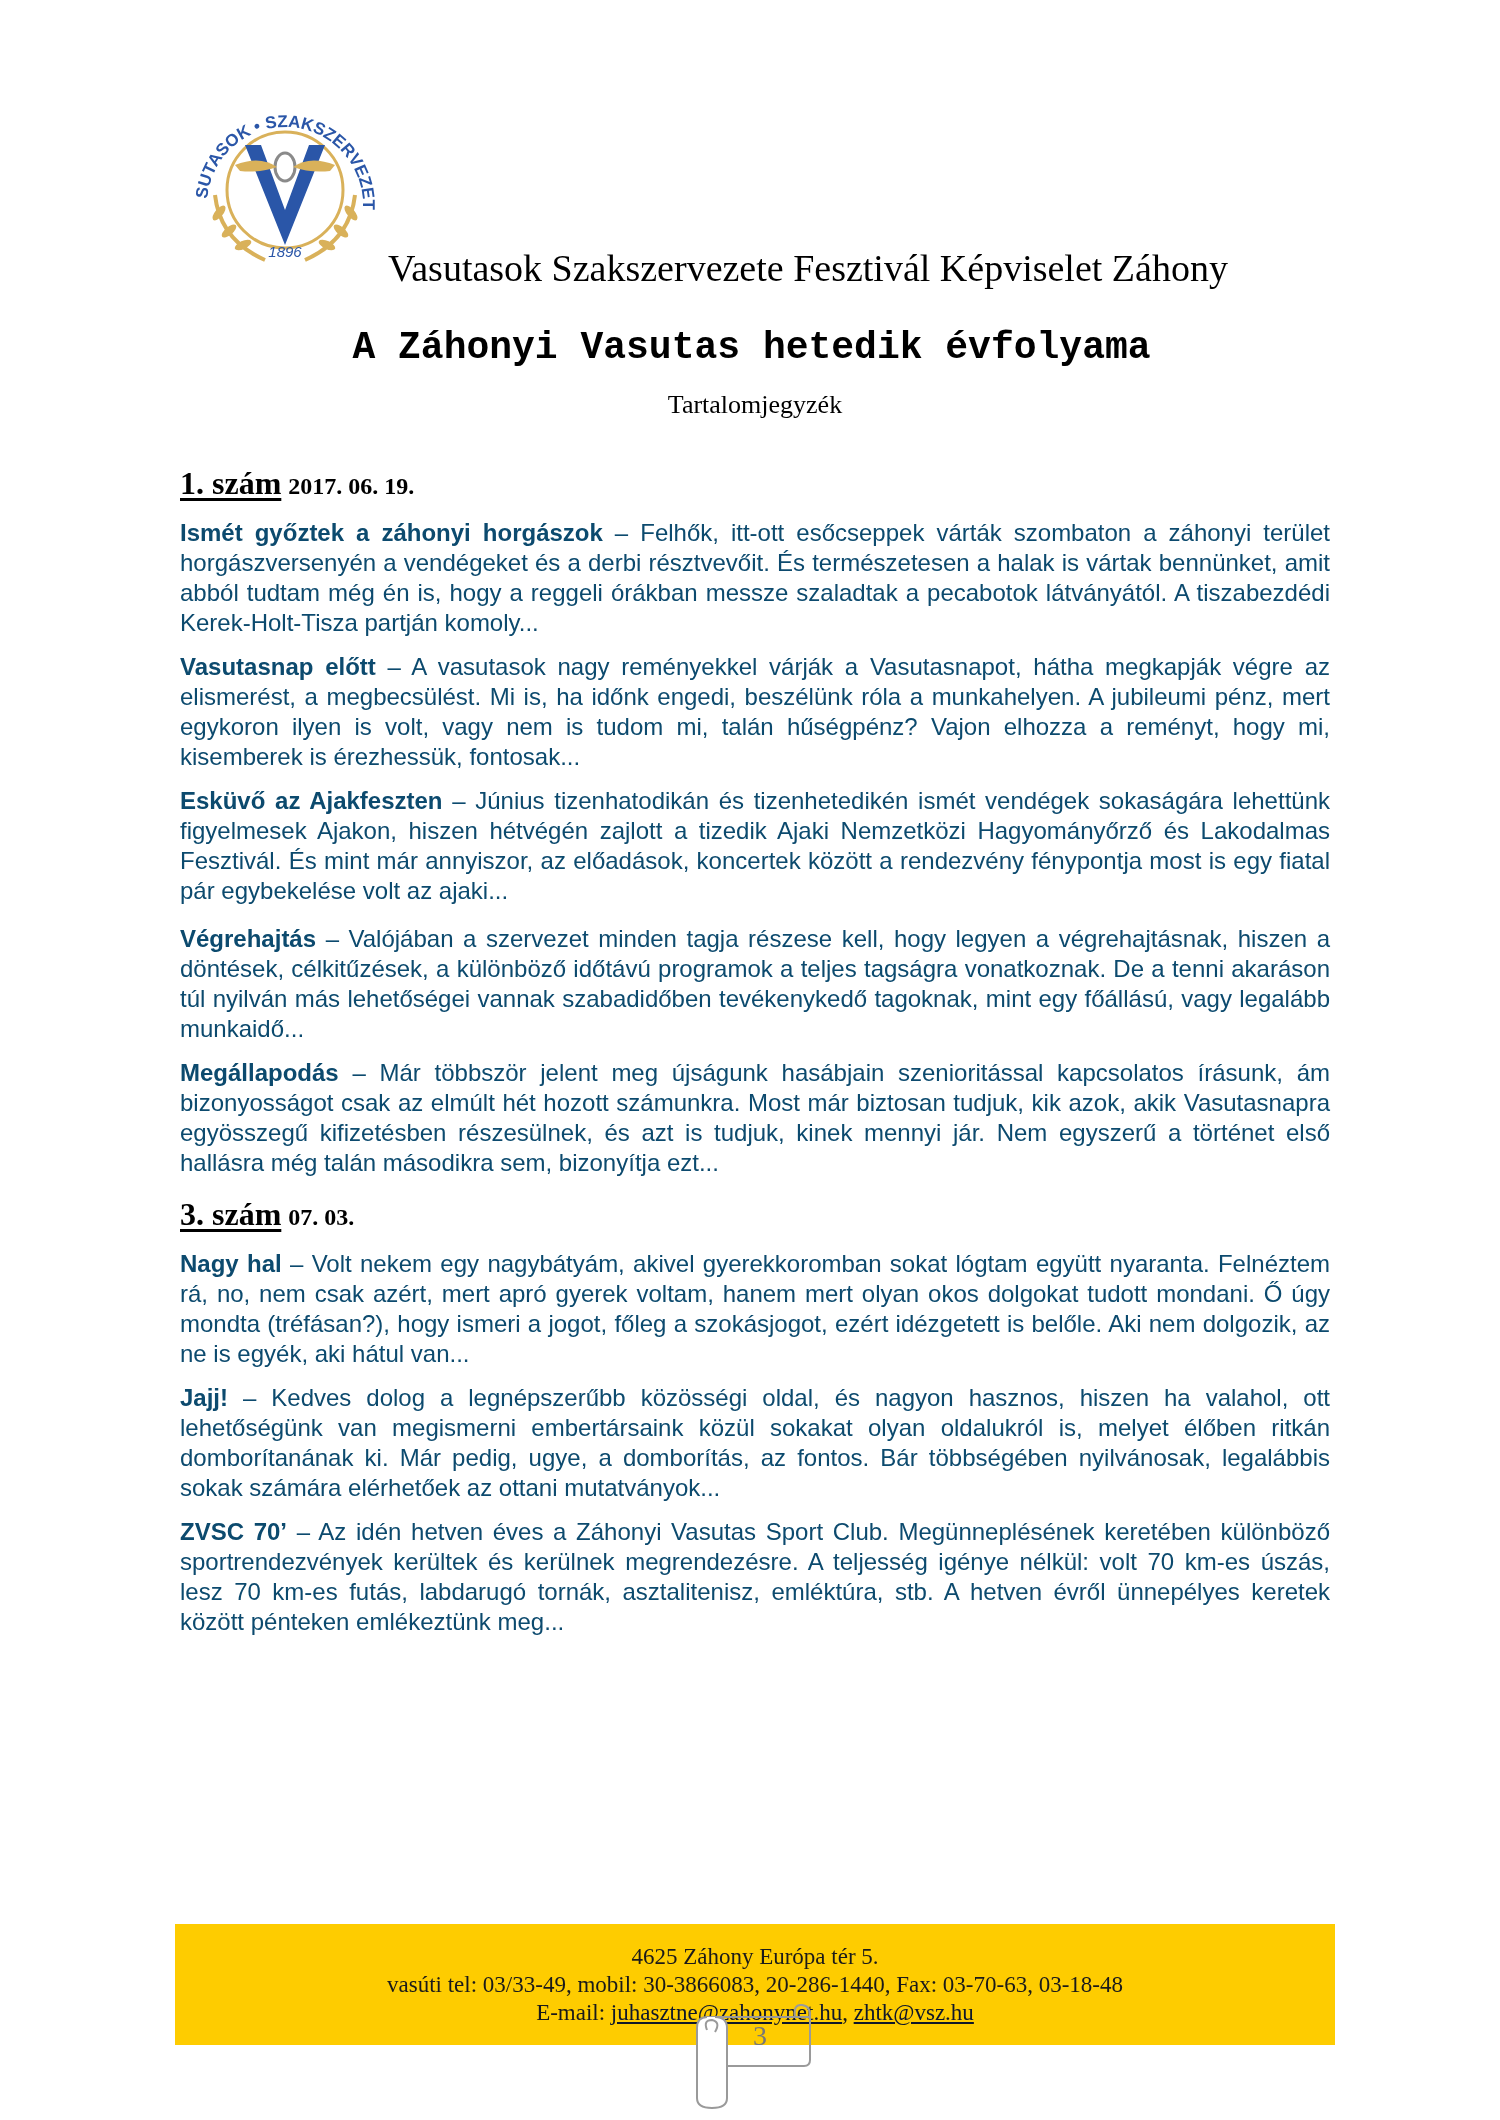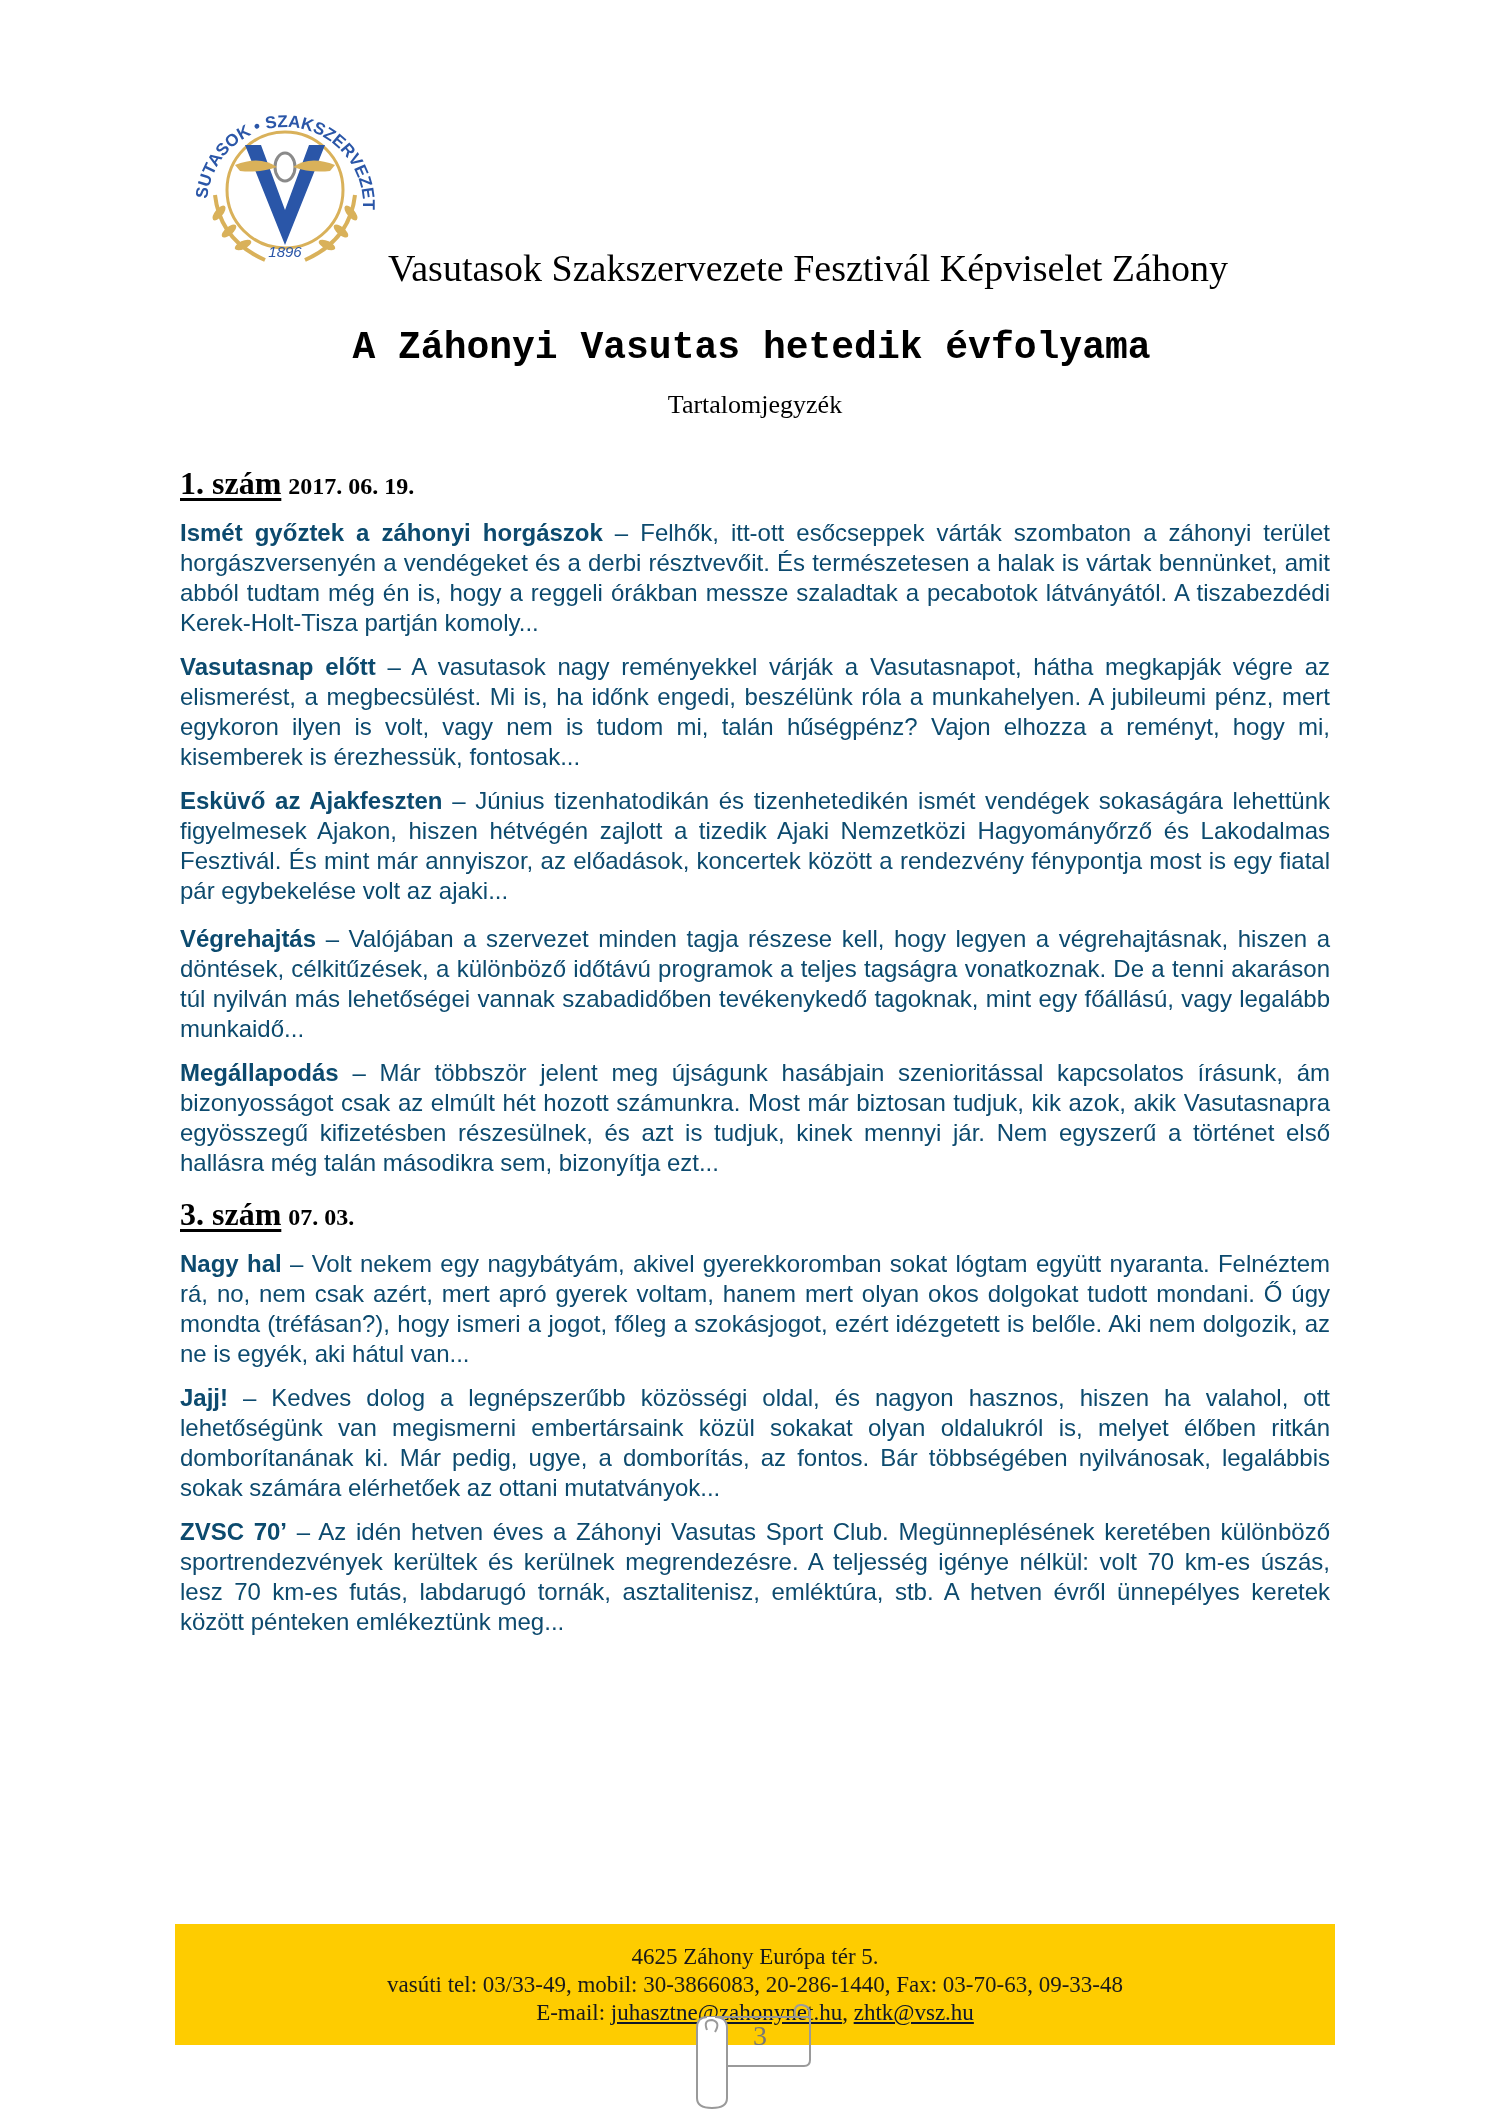--- a/index.html
+++ b/index.html
@@ -80,21 +80,21 @@
     </div>
     <p class="article"><span class="atitle">Nagy hal</span><span> – Volt nekem egy nagybátyám, akivel gyerekkoromban sokat lógtam együtt nyaranta. Felnéztem rá, no, nem csak azért, mert apró gyerek voltam, hanem mert olyan okos dolgokat tudott mondani. Ő úgy mondta (tréfásan?), hogy ismeri a jogot, főleg a szokásjogot, ezért idézgetett is belőle. Aki nem dolgozik, az ne is egyék, aki hátul van...</span></p>
     <p class="article"><span class="atitle">Jajj!</span><span> – Kedves dolog a legnépszerűbb közösségi oldal, és nagyon hasznos, hiszen ha valahol, ott lehetőségünk van megismerni embertársaink közül sokakat olyan oldalukról is, melyet élőben ritkán domborítanának ki. Már pedig, ugye, a domborítás, az fontos. Bár többségében nyilvánosak, legalábbis sokak számára elérhetőek az ottani mutatványok...</span></p>
     <p class="article"><span class="atitle">ZVSC 70’</span><span> – Az idén hetven éves a Záhonyi Vasutas Sport Club. Megünneplésének keretében különböző sportrendezvények kerültek és kerülnek megrendezésre. A teljesség igénye nélkül: volt 70 km-es úszás, lesz 70 km-es futás, labdarugó tornák, asztalitenisz, emléktúra, stb. A hetven évről ünnepélyes keretek között pénteken emlékeztünk meg...</span></p>
   </div>
 
 </div>
 
 <div class="footer">
   <div>4625 Záhony Európa tér 5.</div>
-  <div>vasúti tel: 03/33-49, mobil: 30-3866083, 20-286-1440, Fax: 03-70-63, 09-33-48</div>
+  <div>vasúti tel: 03/33-49, mobil: 30-3866083, 20-286-1440, Fax: 03-70-63, 03-18-48</div>
   <div><span>E-mail: </span><a>juhasztne@zahonynet.hu</a><span>, </span><a>zhtk@vsz.hu</a></div>
 </div>
 
 <div class="page-scroll">
   <svg width="140" height="115" viewBox="0 0 140 115">
     <path d="M 22 17 L 125 17 L 125 60 Q 125 66 119 66 L 42 66" fill="none" stroke="#9a9a9a" stroke-width="2"></path>
     <path d="M 22 17 Q 12 17 12 28 L 12 98 Q 12 108 27 108 Q 42 108 42 98 L 42 28 Q 42 17 30 17" fill="#ffffff" stroke="#9a9a9a" stroke-width="2"></path>
     <path d="M 22 30 Q 18 20 27 20 Q 36 22 30 32" fill="none" stroke="#9a9a9a" stroke-width="2"></path>
     <path d="M 110 17 Q 108 4 117 5 Q 126 6 125 17" fill="none" stroke="#9a9a9a" stroke-width="2"></path>
   </svg>

